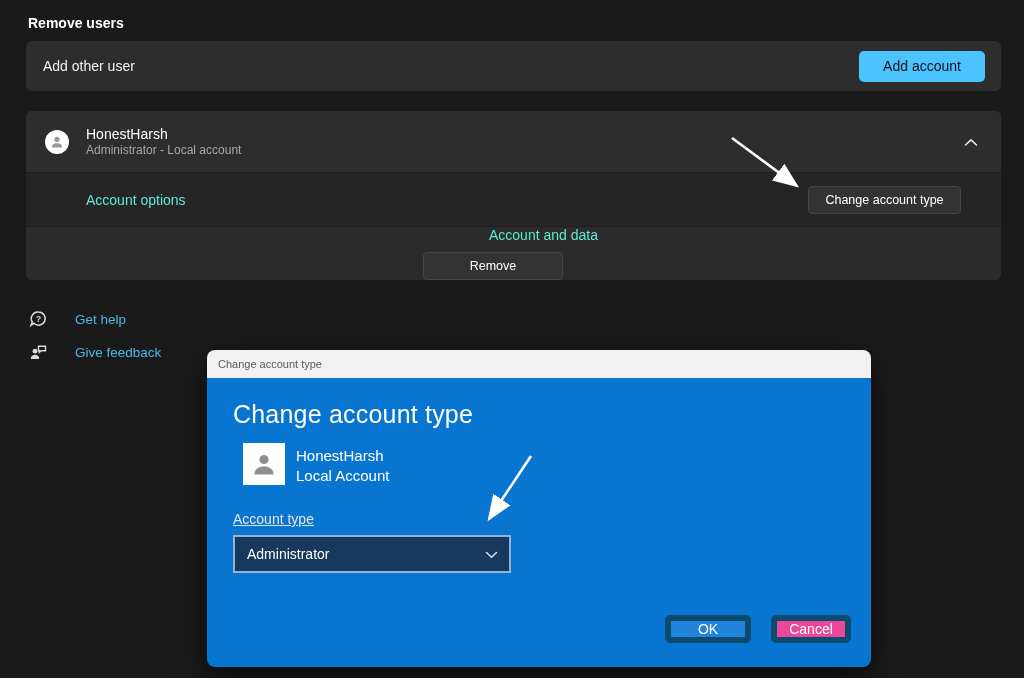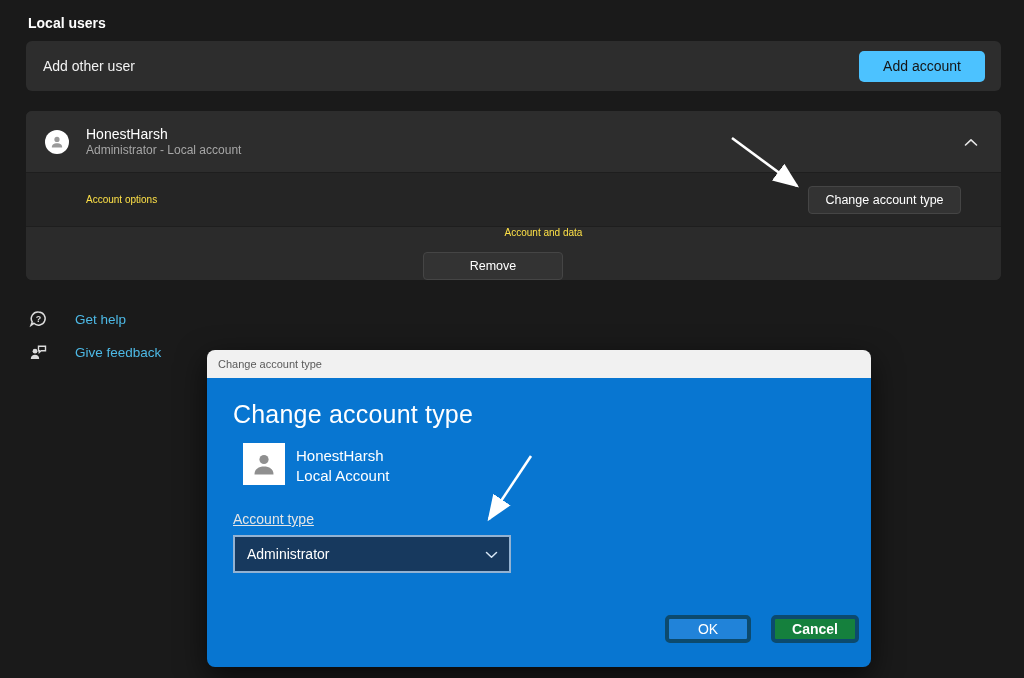--- a/index.html
+++ b/index.html
@@ -32,21 +32,21 @@
     margin-left:19px; width:24px; height:24px; border-radius:50%;
     background:#ffffff; display:flex; align-items:center; justify-content:center;
     flex:0 0 auto;
   }
   .user-id { margin-left:17px; flex:1; }
   .user-name { font-size:14px; color:#ffffff; line-height:18px; }
   .user-sub { font-size:12px; color:#a6a6a6; line-height:15px; }
   .chev-up { margin-right:23px; }
   .divider { height:1px; background:#1e1e1e; }
   .sub-row { display:flex; align-items:center; }
-  .sub-row .row-label { margin-left:60px; font-size:10px; color:#fde047; flex:1; }
+  .sub-row .row-label { margin-left:60px; font-size:14px; color:#5eead4; flex:1; }
   .row-options { height:53px; background:#252525; }
   .row-data { height:53px; background:#2b2b2b;flex-direction:column; }
   .gray-btn {
     height:28px; background:#333333; color:#ffffff;
     border:1px solid #454545; border-radius:4px;
     font-size:12.5px; font-family:inherit; padding:0 16px; cursor:pointer;
   }
   .btn-change { width:153px; margin-right:40px; }
   .btn-remove { width:140px; margin-right:41px; }
   .footer-links { position:absolute; left:28px; top:307px; }
@@ -79,35 +79,35 @@
   .field-label { position:absolute; left:26px; top:133px; font-size:14px; color:#e5e5e5;text-decoration:underline; }
   .dropdown {
     position:absolute; left:26px; top:157px; width:278px; height:38px;
     background:#17395e; border:2px solid #93b2d2;
     display:flex; align-items:center; cursor:pointer;
   }
   .dropdown .dd-value { margin-left:12px; font-size:14px; color:#ffffff; flex:1; }
   .dropdown .dd-chev { margin-right:11px; }
   .dlg-btn {
     position:absolute; top:237px; height:28px;
-    border:4px solid #0c4a6e; border-radius:5px;
+    border:6px solid #0c4a6e; border-radius:5px;
     color:#ffffff; font-size:14px; font-family:inherit; cursor:pointer;
   }
   .btn-ok { left:458px; width:86px; background:#2183d9; }
-  .btn-cancel { left:564px; width:88px; background:#15803d;font-weight:bold; }
+  .btn-cancel { left:564px; width:80px; background:#ec4899; }
 
   .annot-layer {
     position:absolute; left:0; top:0; width:1024px; height:678px;
     z-index:50; pointer-events:none;
   }
 </style>
 </head>
 <body>
 
-<div class="page-heading">Local users</div>
+<div class="page-heading">Remove users</div>
 
 <div class="card add-row">
   <div class="row-label">Add other user</div>
   <button class="accent-btn">Add account</button>
 </div>
 
 <div class="card user-group">
   <div class="user-header">
     <div class="avatar-circle">
       <svg width="16" height="16" viewBox="0 0 16 16">

